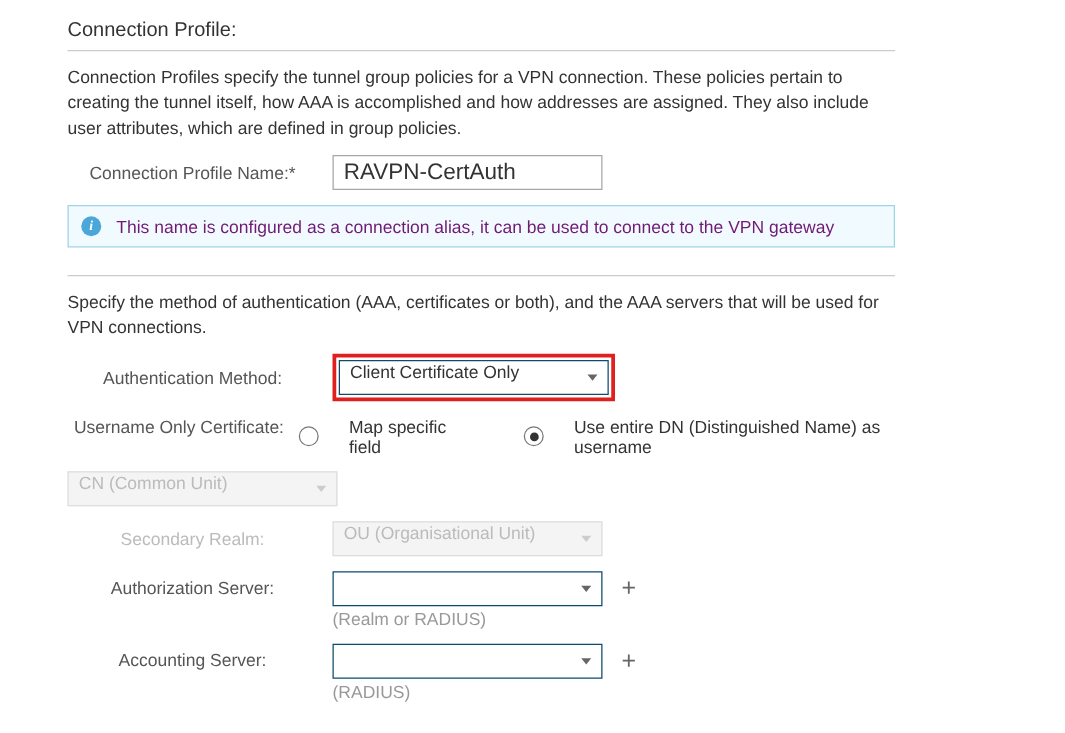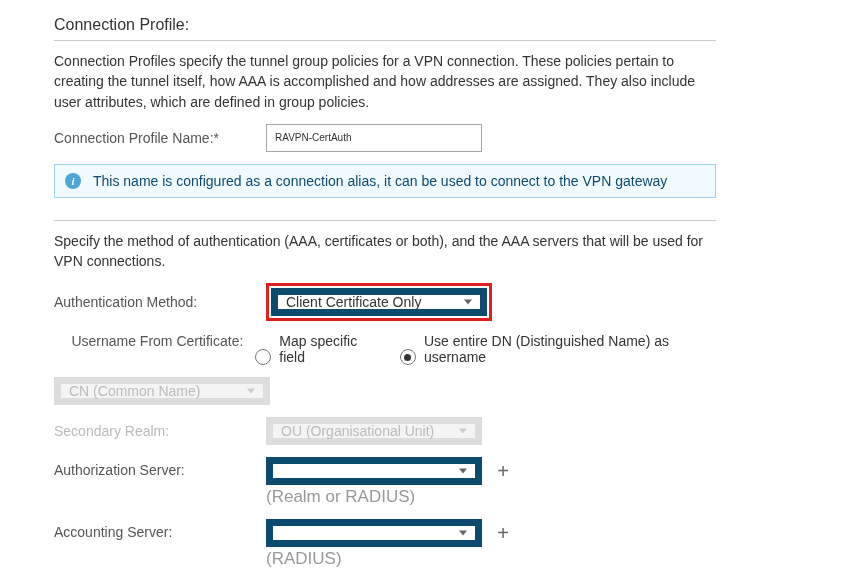--- a/index.html
+++ b/index.html
@@ -1,36 +1,36 @@
 <!DOCTYPE html>
 <html><head>
 <meta charset="utf-8">
 <style>
   html,body{margin:0;padding:0;font-family:Arial,Helvetica,sans-serif;font-size:14px;color:#333;background:#fff}
   .page{width:770px;padding:10px 54px 0 54px;box-sizing:border-box}
   .section-title{font-size:16px;color:#333;margin:0 0 4px 0;padding-top:6px}
   hr.rule{border:none;border-top:1px solid #ccc;margin:6px 0 10px 0}
   .desc{color:#333;line-height:1.45;margin-bottom:12px}
   .row{display:flex;align-items:center;margin-bottom:12px}
-  .row .lbl{width:200px;text-align:left;padding-right:12px;color:#555}
+  .row .lbl{width:200px;text-align:center;padding-right:12px;color:#555}
   .row .lbl.disabled{color:#bbb}
   .field-col{display:flex;flex-direction:column}
   .field-row{display:flex;align-items:center;gap:10px}
-  input[type=text]{height:28px;border:1px solid #a7a7a7;padding:0 8px;font-size:10px;color:#333;width:216px;box-sizing:border-box}
-  .select{position:relative;height:28px;width:216px;border:7px solid #0c4a6e;background:#fff;display:flex;align-items:center;padding:0 24px 0 8px;box-sizing:border-box;font-size:14px;color:#333;cursor:pointer}
+  input[type=text]{height:28px;border:1px solid #a7a7a7;padding:0 8px;font-size:18px;color:#333;width:216px;box-sizing:border-box}
+  .select{position:relative;height:28px;width:216px;border:1px solid #0c4a6e;background:#fff;display:flex;padding:0 24px 0 8px;box-sizing:border-box;font-size:14px;color:#333;cursor:pointer}
   .select.disabled{background:#f4f4f4;color:#bbb;border-color:#ddd;cursor:default}
   .select .caret{position:absolute;right:8px;top:50%;transform:translateY(-50%);width:0;height:0;border-left:4px solid transparent;border-right:4px solid transparent;border-top:5px solid #666}
   .select.disabled .caret{border-top-color:#ccc}
-  .help{font-size:17px;color:#999;margin-top:2px}
+  .help{font-size:14px;color:#999;margin-top:2px}
   .highlight-red{border:3px solid #e01f1f;padding:2px}
   .plus-btn{width:22px;height:22px;display:flex;align-items:center;justify-content:center;font-size:20px;color:#666;cursor:pointer;user-select:none}
   .info-box{border:1px solid #9fd4e6;background:#f1fbff;display:flex;align-items:center;padding:8px 10px;margin:6px 0 22px 0}
   .info-icon{width:16px;height:16px;border-radius:50%;background:#4aa7d8;color:#fff;font-size:11px;font-style:italic;font-weight:bold;display:flex;align-items:center;justify-content:center;margin-right:12px;flex-shrink:0;font-family:Georgia,serif}
-  .info-text{color:#0c4a6e}
-  .radio-group{display:flex;align-items:flex-end;gap:8px}
+  .info-text{color:#701a75}
+  .radio-group{display:flex;align-items:center;gap:24px}
   .radio{width:14px;height:14px;border:1px solid #777;border-radius:50%;display:inline-flex;align-items:center;justify-content:center;cursor:pointer;flex-shrink:0}
   .radio .dot{width:7px;height:7px;border-radius:50%;background:#333;display:none}
   .radio.checked .dot{display:block}
   .radio-label{color:#333;cursor:pointer}
 </style>
 </head>
 <body>
 
 <div class="page">
 
@@ -56,36 +56,36 @@
     <div class="highlight-red">
       <div class="select">
         <span>Client Certificate Only</span>
         <span class="caret"></span>
       </div>
     </div>
   </div>
 
   <div class="row" style="align-items:flex-start">
     <div class="lbl" style="text-align:right;line-height:1.25">
-      <span>Username From Certificate:</span>
+      <span>Username Only Certificate:</span>
     </div>
     <div class="radio-group">
       <span class="radio"></span>
       <span class="radio-label">Map specific field</span>
       <span style="width:4px"></span>
       <span class="radio checked">
           <span class="dot"></span>
         </span>
       <span class="radio-label">Use entire DN (Distinguished Name) as username</span>
     </div>
   </div>
 
   <div class="row">
     <div class="select disabled">
-      <span>CN (Common Name)</span>
+      <span>CN (Common Unit)</span>
       <span class="caret"></span>
     </div>
   </div>
 
   <div class="row">
     <div class="lbl disabled">Secondary Realm:</div>
     <div class="select disabled">
       <span>OU (Organisational Unit)</span>
       <span class="caret"></span>
     </div>

